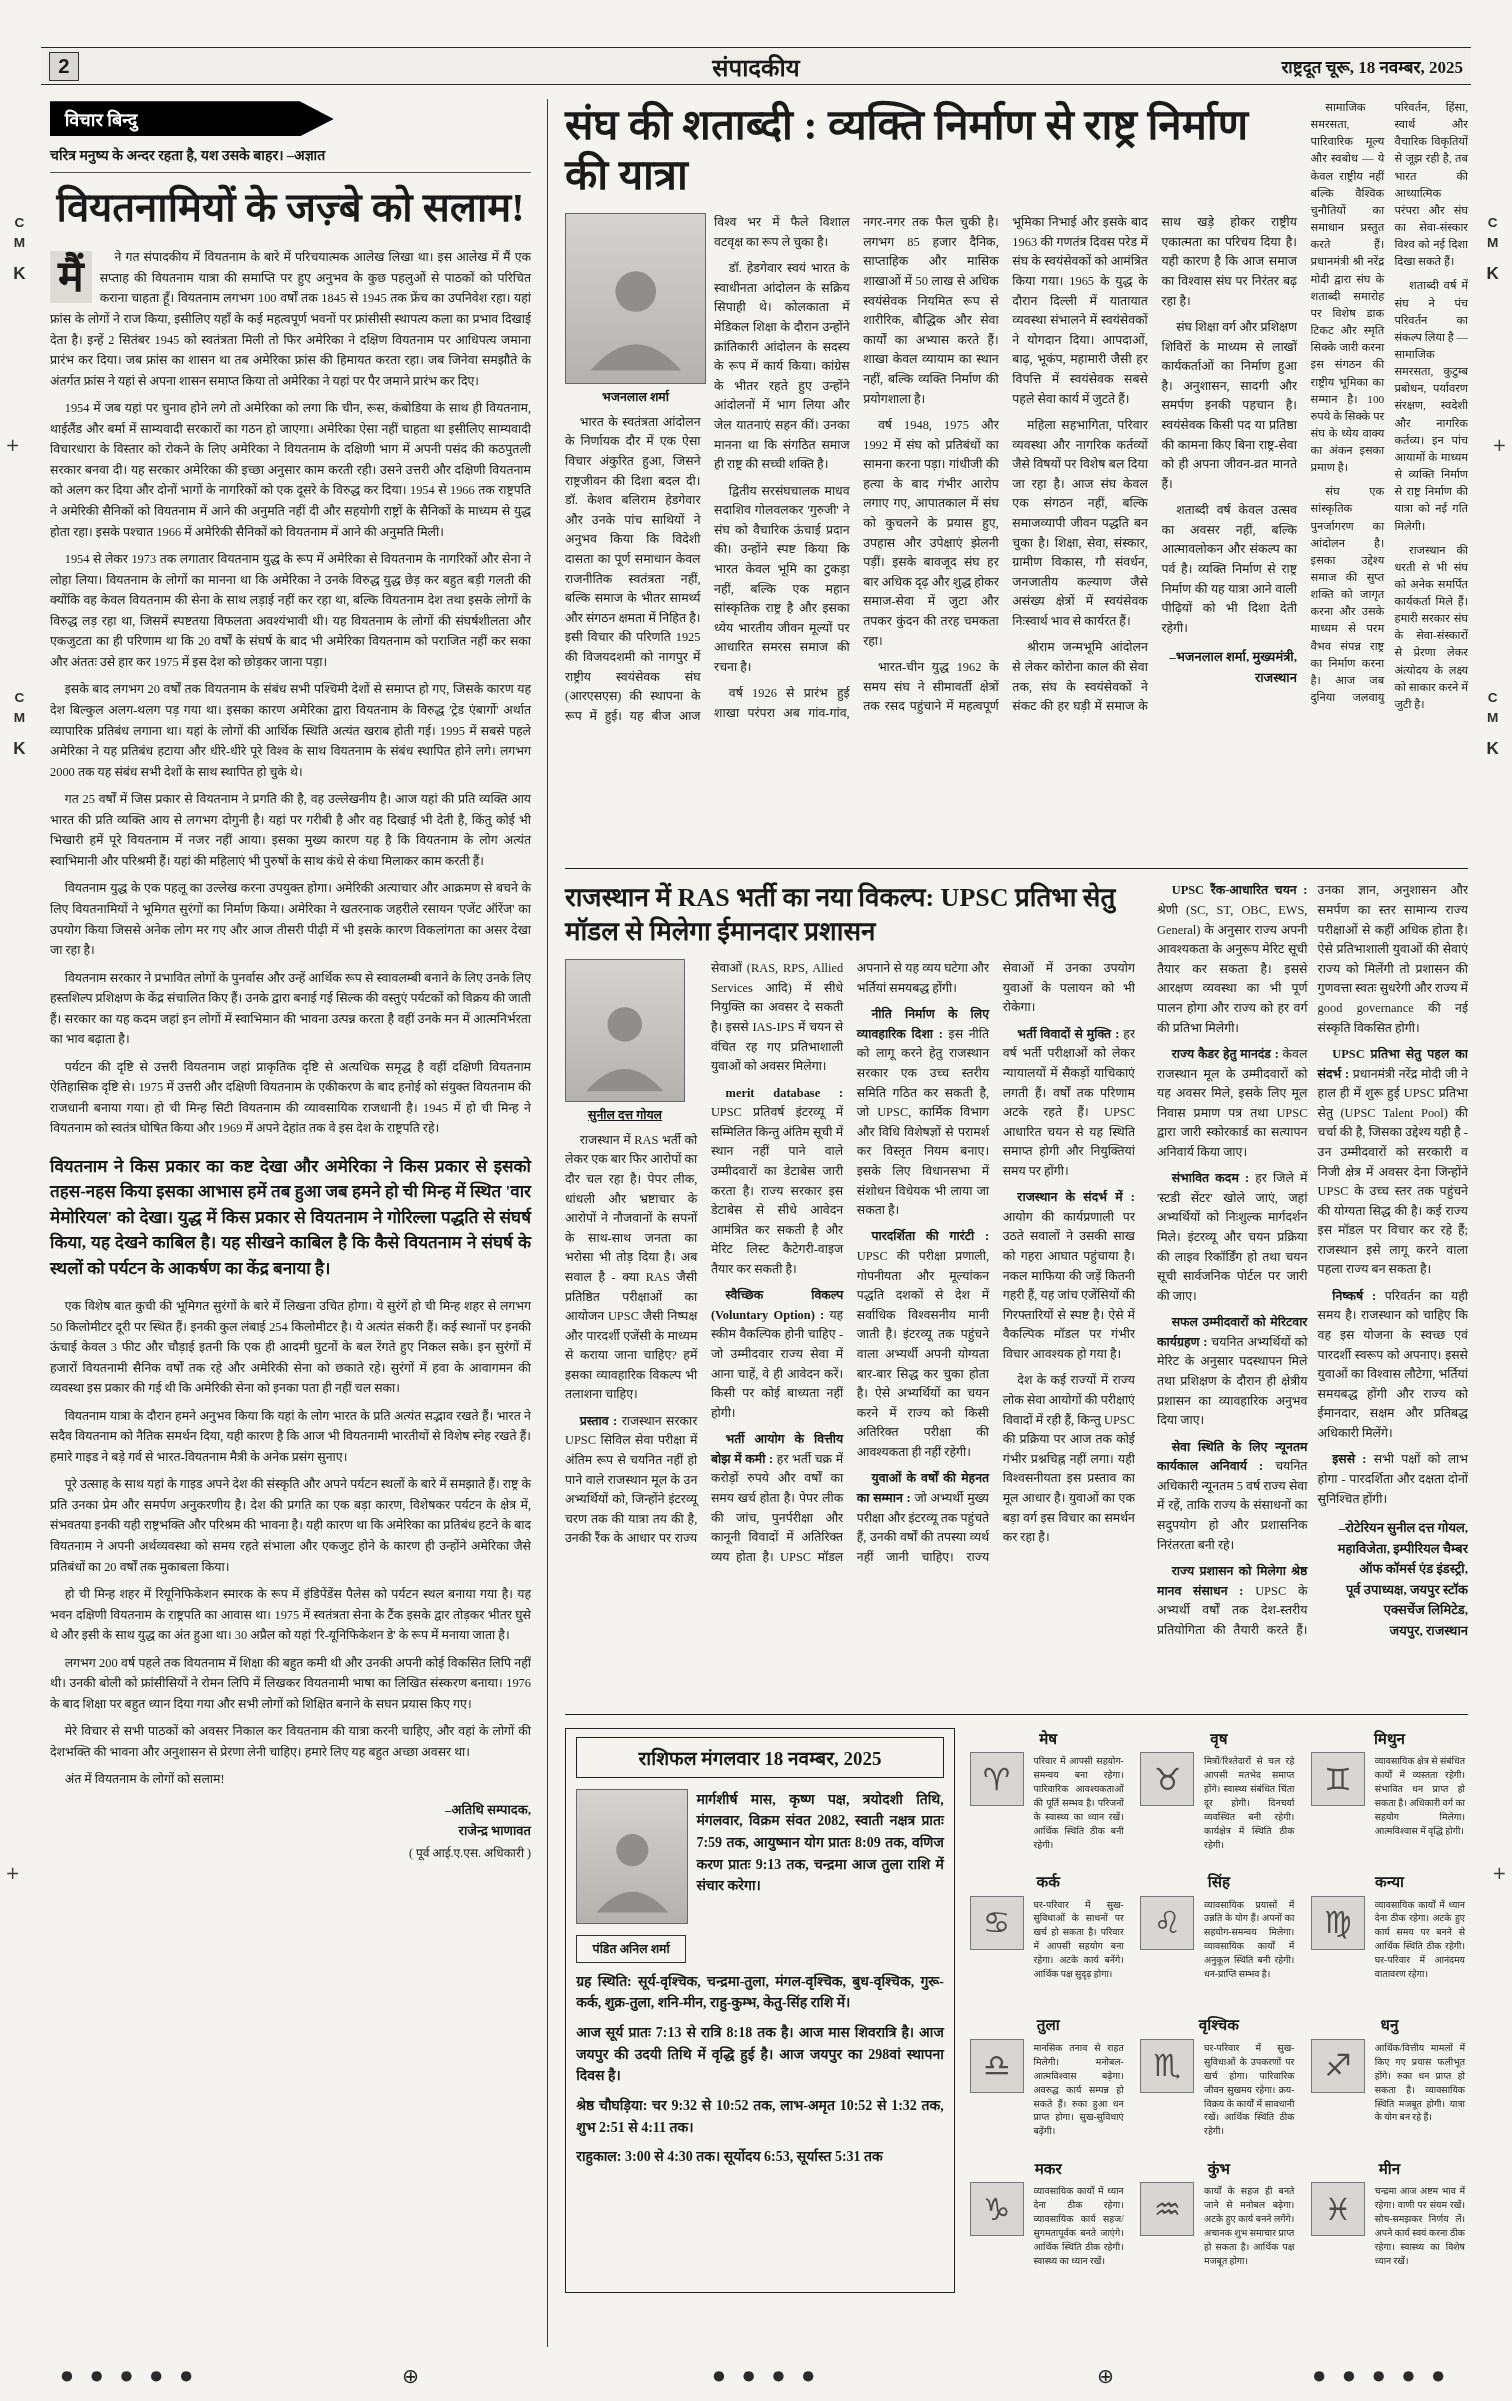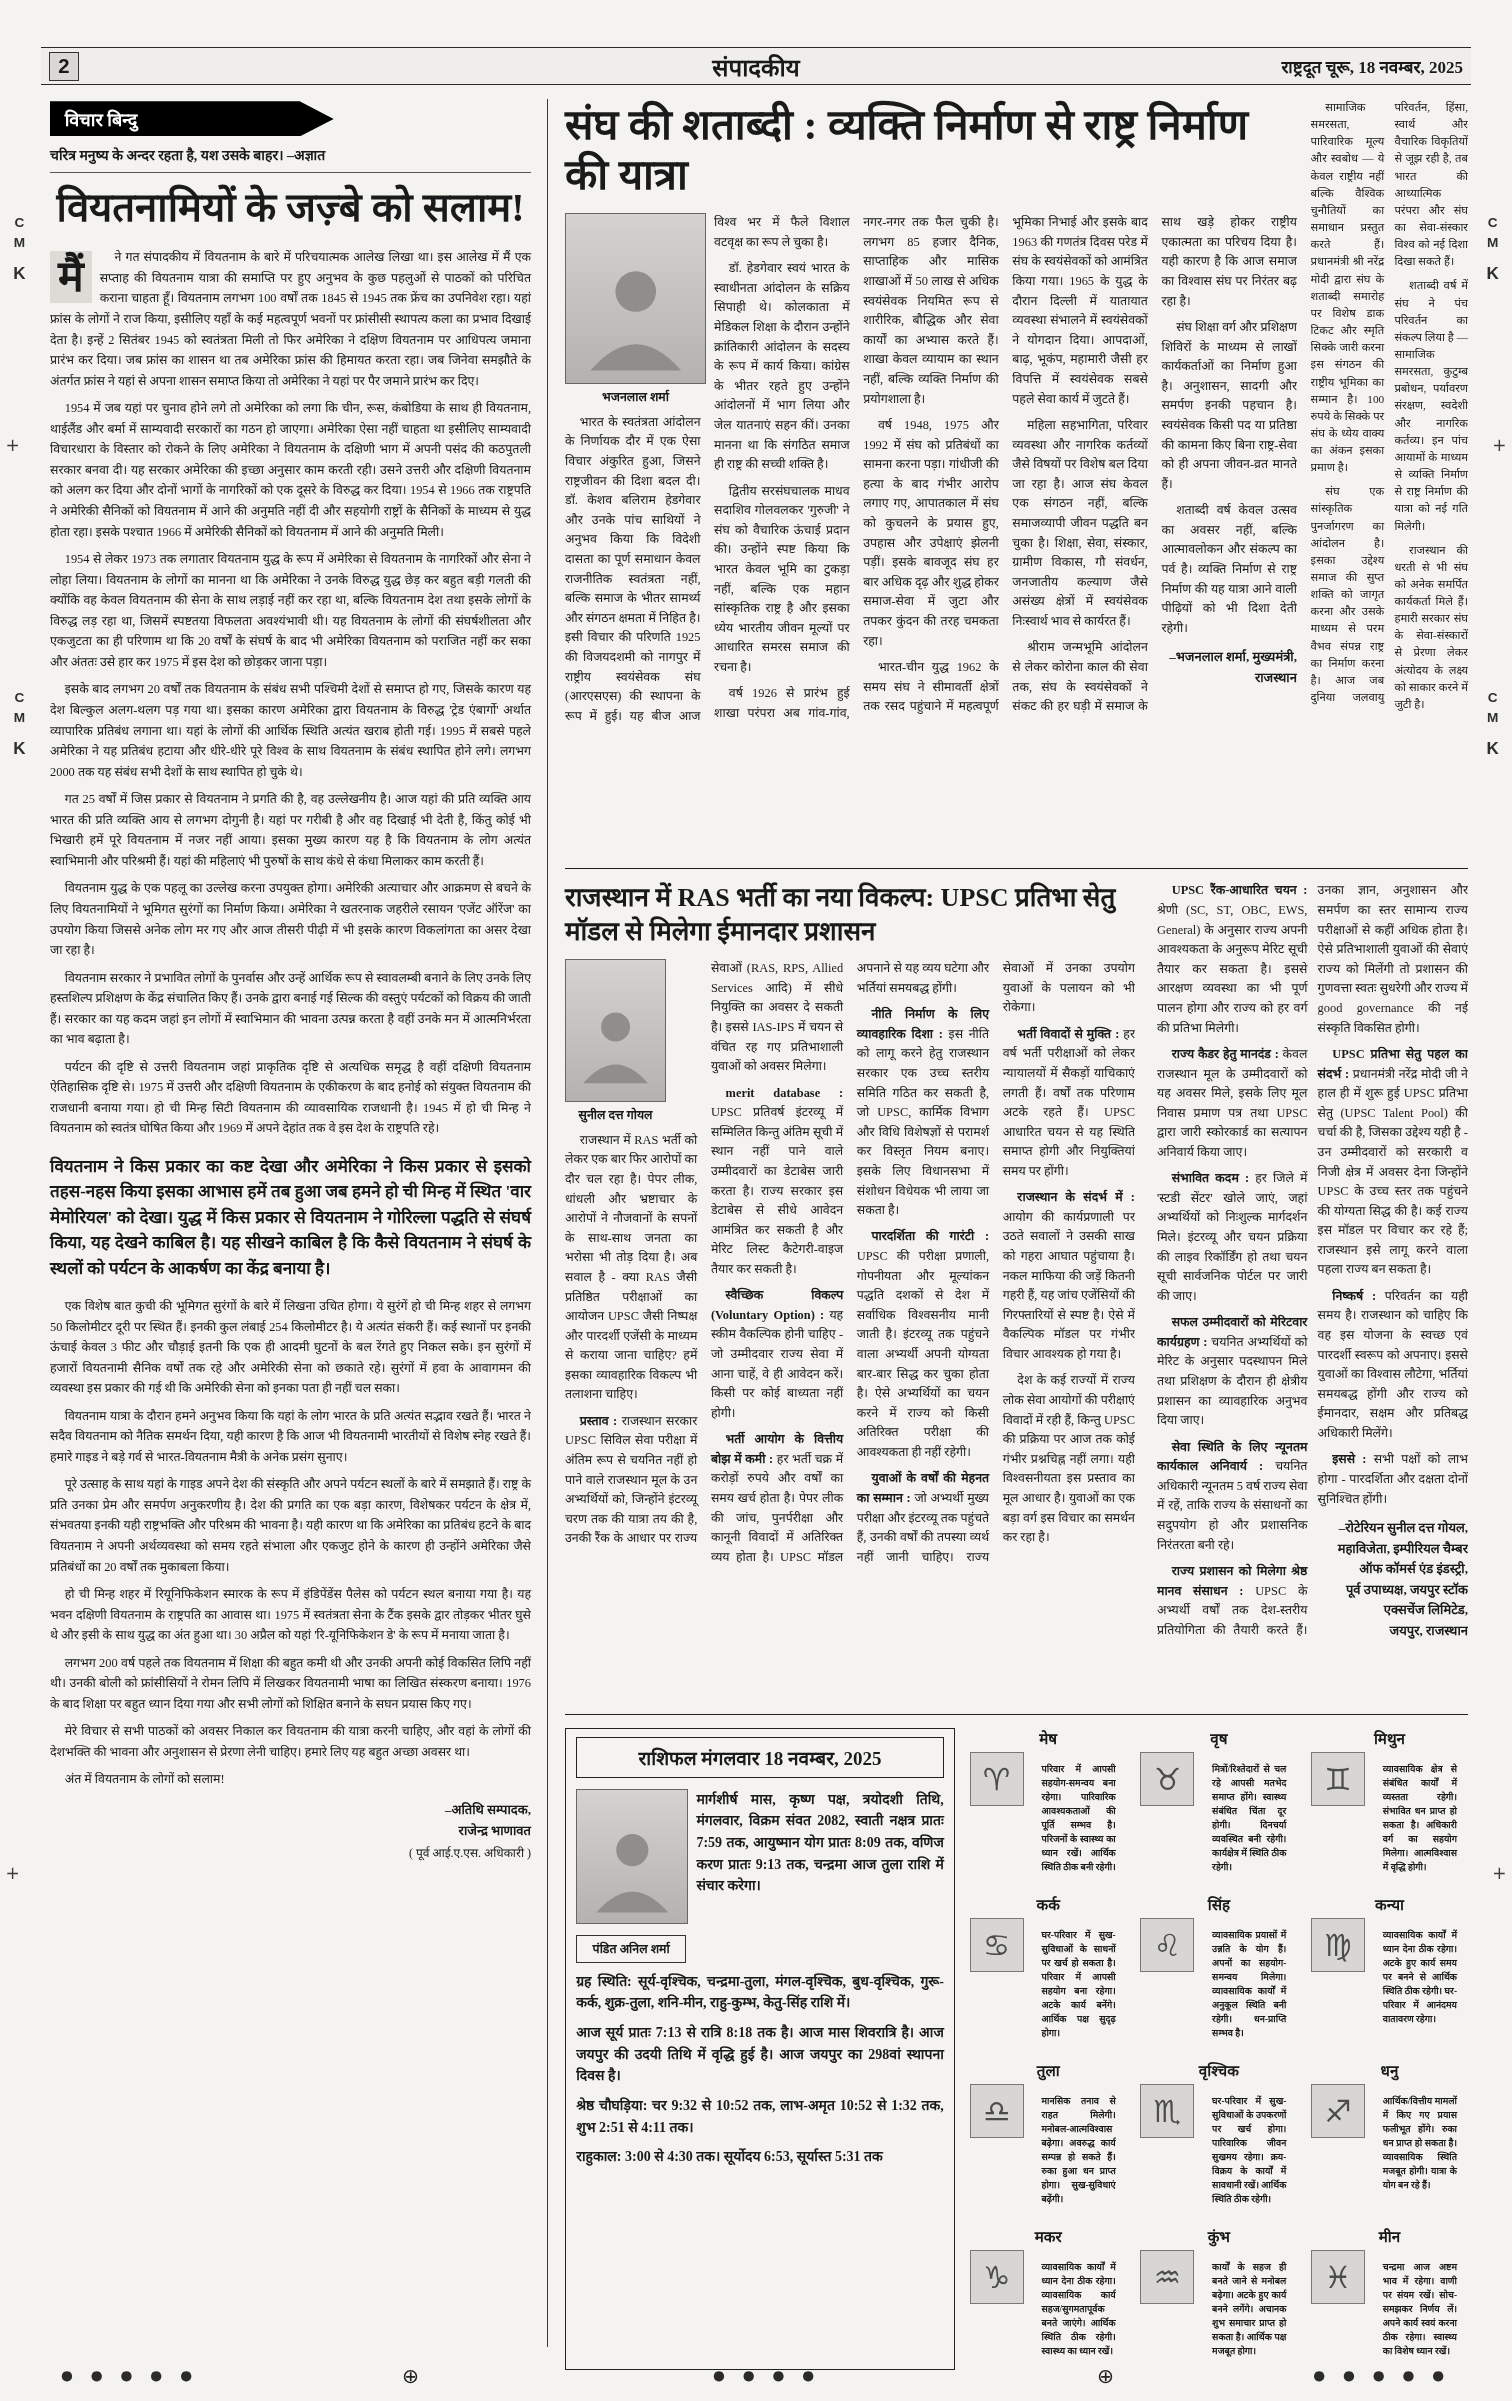--- a/index.html
+++ b/index.html
@@ -47,21 +47,21 @@
   
   .rss{display:flex;gap:13.6px;border-bottom:1.7px solid #1f1f1f;padding-bottom:7px;}
   .rss-main{width:732px;}
   .rss-head{font-size:42px;line-height:1.2;font-weight:bold;margin:1.1px 0 12.4px;}
   .rss-body{height:644px;column-count:5;column-gap:13.6px;font-size:12.4px;line-height:1.58;text-align:justify;overflow:hidden;}
   .rss-side{flex:1;height:762px;column-count:2;column-gap:10.2px;font-size:11.3px;line-height:1.52;text-align:justify;overflow:hidden;}
   .photo{margin:0 0 5.6px;width:141px;break-inside:avoid;}
   .photo-box{height:169px;border:0.8px solid #666;background:linear-gradient(#d4d3cf,#b3b2ae);display:flex;align-items:flex-end;justify-content:center;overflow:hidden;}
   .photo-box svg{width:86%;height:86%;}
   .photo-cap{text-align:center;font-weight:bold;font-size:12.4px;margin-top:3.4px;}
-  .photo-sm{width:101px;}
+  .photo-sm{width:120px;text-decoration:underline;}
   .photo-box-sm{height:141px;}
   .ras{display:flex;gap:22px;border-bottom:1.7px solid #1f1f1f;padding:12.4px 0 9px;}
   .ras-main{width:570px;}
   .ras-head{font-size:26px;line-height:1.3;font-weight:bold;margin:0 0 10.2px;}
   .ras-body{height:745px;column-count:4;column-gap:13.6px;font-size:12.4px;line-height:1.58;text-align:justify;overflow:hidden;}
   .ras-side{flex:1;height:824px;column-count:2;column-gap:10.2px;font-size:12.4px;line-height:1.58;text-align:justify;overflow:hidden;}
   .lead{font-weight:bold;}
   
   .bottom{display:flex;gap:14.7px;padding-top:12.4px;}
   .rashifal{width:390px;min-height:565px;border:1.4px solid #222;padding:8px 10.2px;box-sizing:border-box;}
@@ -70,21 +70,21 @@
   .rash-left{width:110px;flex:none;}
   .rash-photo{width:110px;height:133px;}
   .rash-cap{border:0.8px solid #333;text-align:center;font-weight:bold;font-size:12.4px;padding:4.5px 2.3px;margin-top:11px;}
   .panchang{font-weight:bold;font-size:14px;line-height:1.55;text-align:justify;margin:0 0 8px;}
   .zgrid{flex:1;display:grid;grid-template-columns:1fr 1fr 1fr;column-gap:13.6px;row-gap:8px;}
   .zcell{min-height:134px;}
   .zname{text-align:center;font-weight:bold;font-size:15.2px;margin-bottom:4.5px;}
   .zrow{display:flex;gap:6.8px;}
   .zicon{width:52px;height:52px;flex:none;border:0.8px solid #777;background:#d7d6d2;color:#4c4c48;display:flex;
          align-items:center;justify-content:center;font-size:30.5px;font-family:"DejaVu Sans",sans-serif;}
-  .ztext{flex:1;font-size:9.3px;line-height:1.5;text-align:justify;margin:11px;font-weight:bold;}
+  .ztext{flex:1;font-size:9.3px;line-height:1.5;text-align:justify;margin:3px;}
 </style>
 </head>
 <body>
 
 <div class="page">
 
   <div class="cmk cmk-l1">
       <span>C</span>
       <span>M</span>
       <span class="k">K</span>

